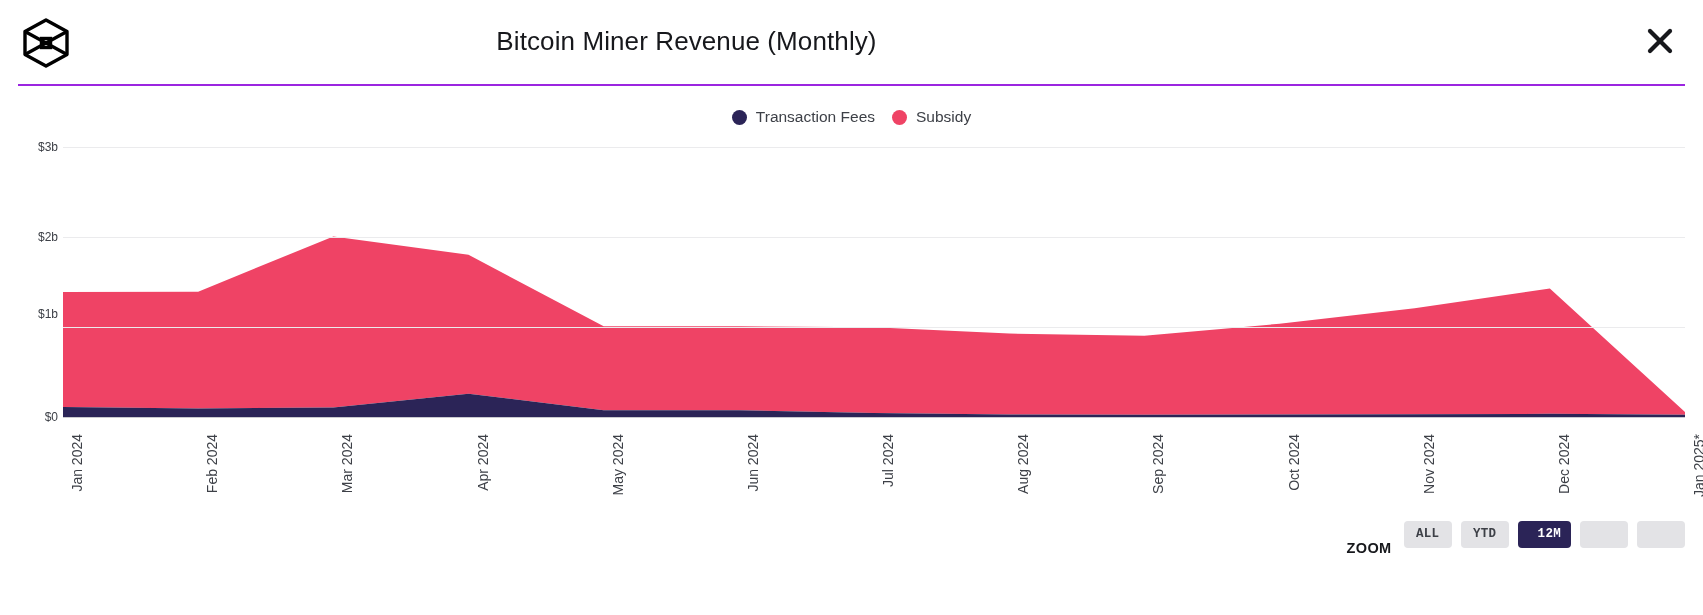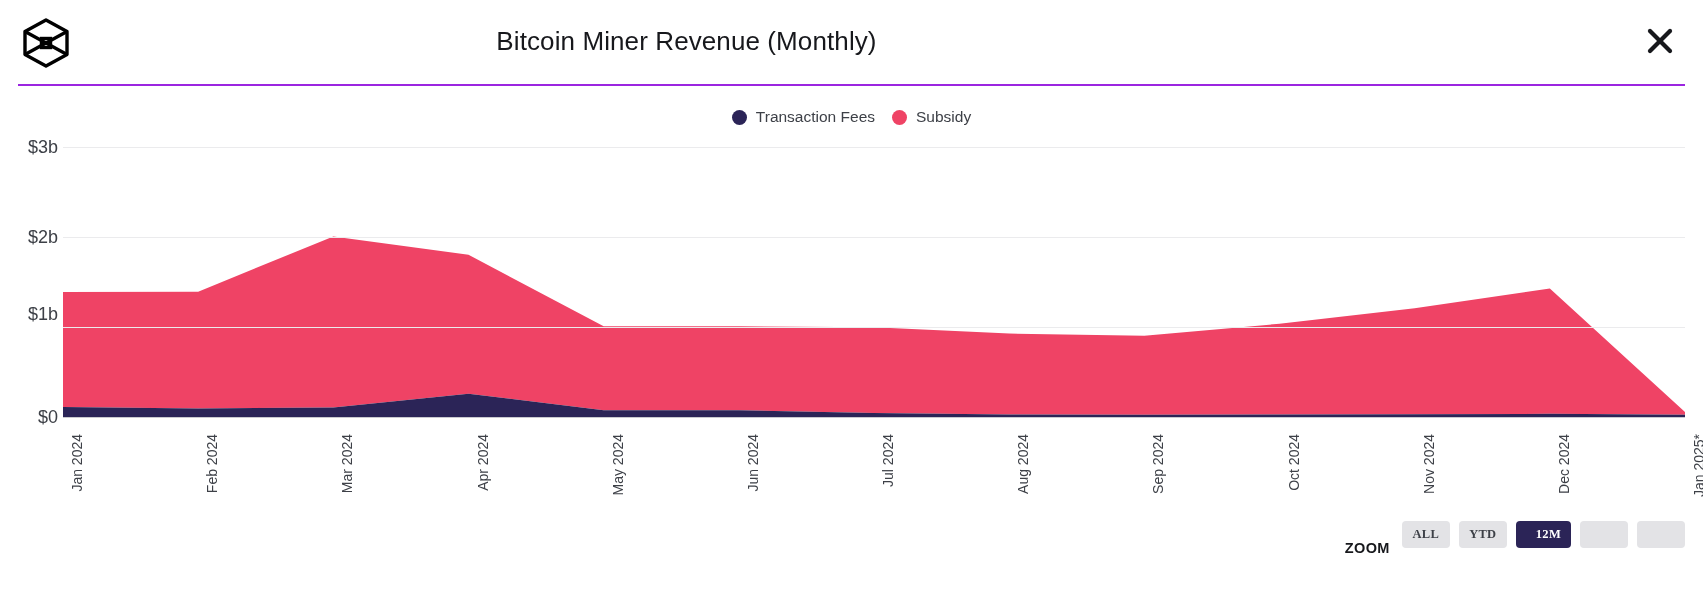--- a/index.html
+++ b/index.html
@@ -86,21 +86,21 @@
   
   .plot-wrap {
     position: absolute;
     left: 0; top: 140px;
     width: 1703px;
     height: 290px;
   }
   .ylabel {
     position: absolute;
     right: 1645px;
-    font-size: 18px;
+    font-size: 12px;
     color: #3d4047;
     text-align: right;
     white-space: nowrap;
     transform: translateY(-50%);
   }
   .gridline {
     position: absolute;
     left: 63px;
     width: 1622px;
     height: 1px;
@@ -166,21 +166,21 @@
   }
   .zoom-btn {
     min-width: 48px;
     height: 27px;
     border: none;
     border-radius: 4px;
     background: #e3e3e6;
     color: #3d4047;
     font-size: 12.5px;
     font-weight: bold;
-    font-family: Liberation Serif, serif;
+    font-family: Liberation Mono, monospace;
     cursor: pointer;
     padding: 0 10px;
     letter-spacing: 0.3px;
   }
   .zoom-btn.active {
     background: #2b2457;
     color: #ffffff;
     padding-left: 20px;
   }
   .zoom-btn.blank { min-width: 48px; }

